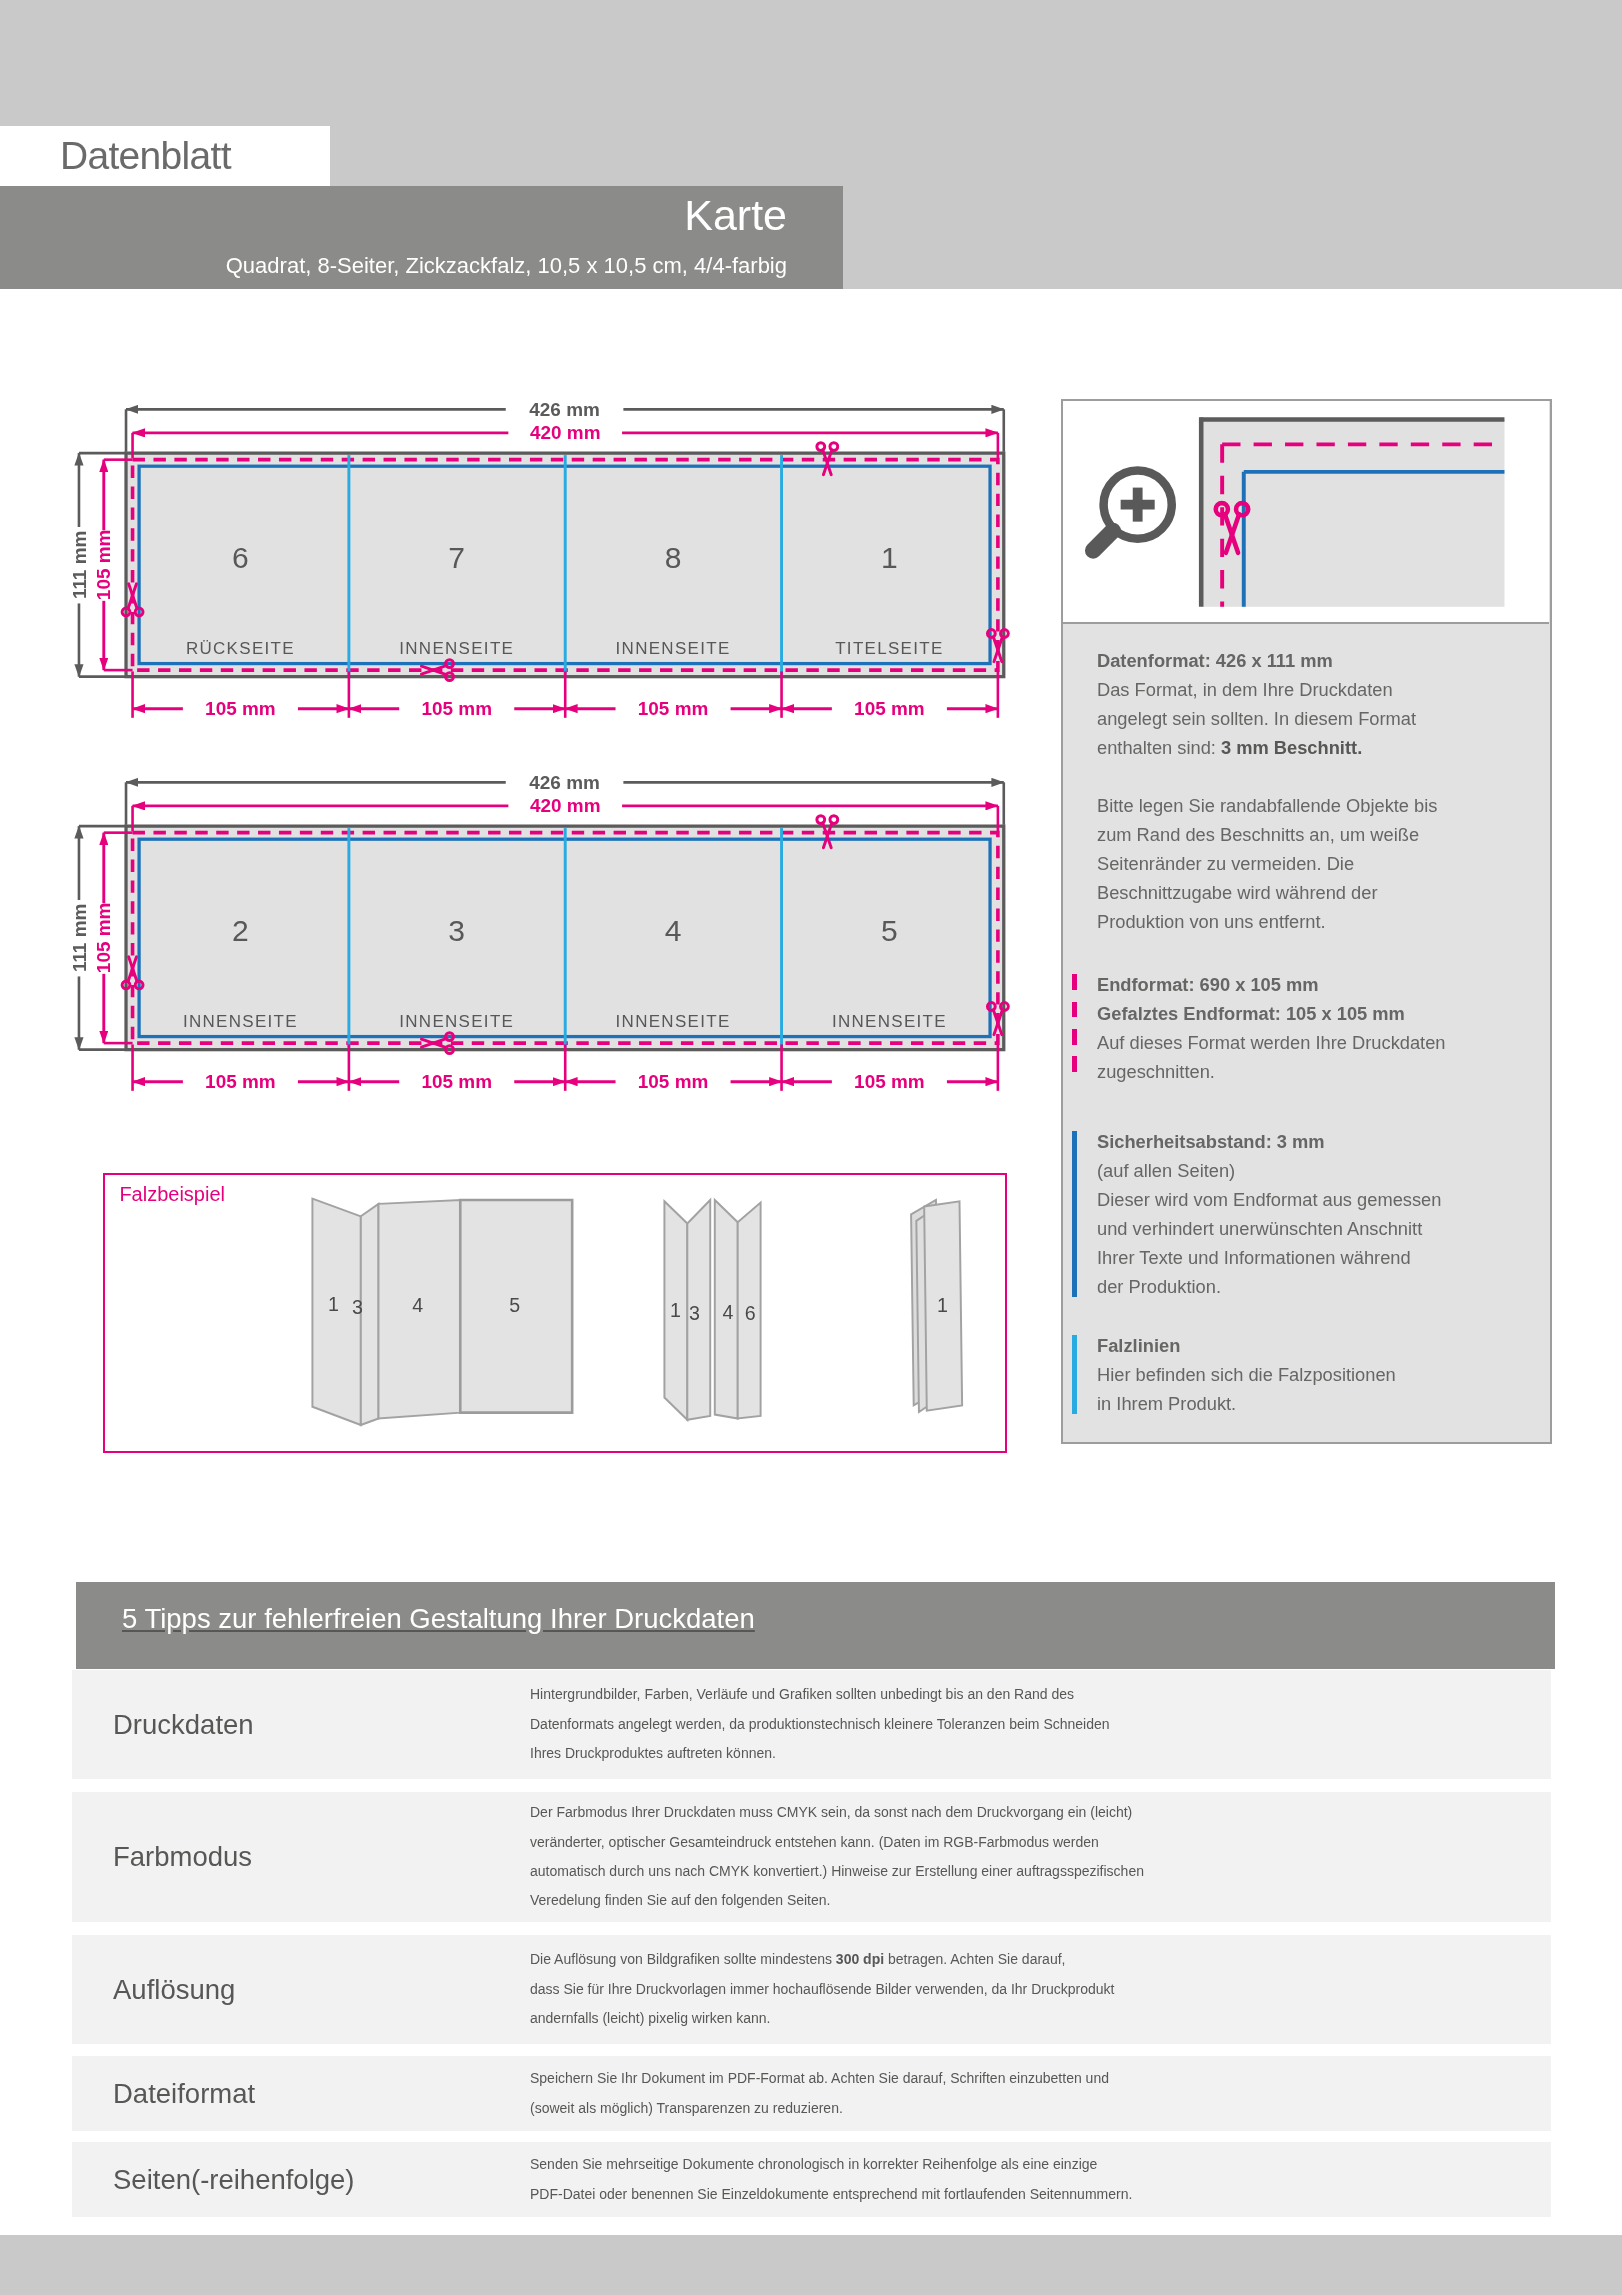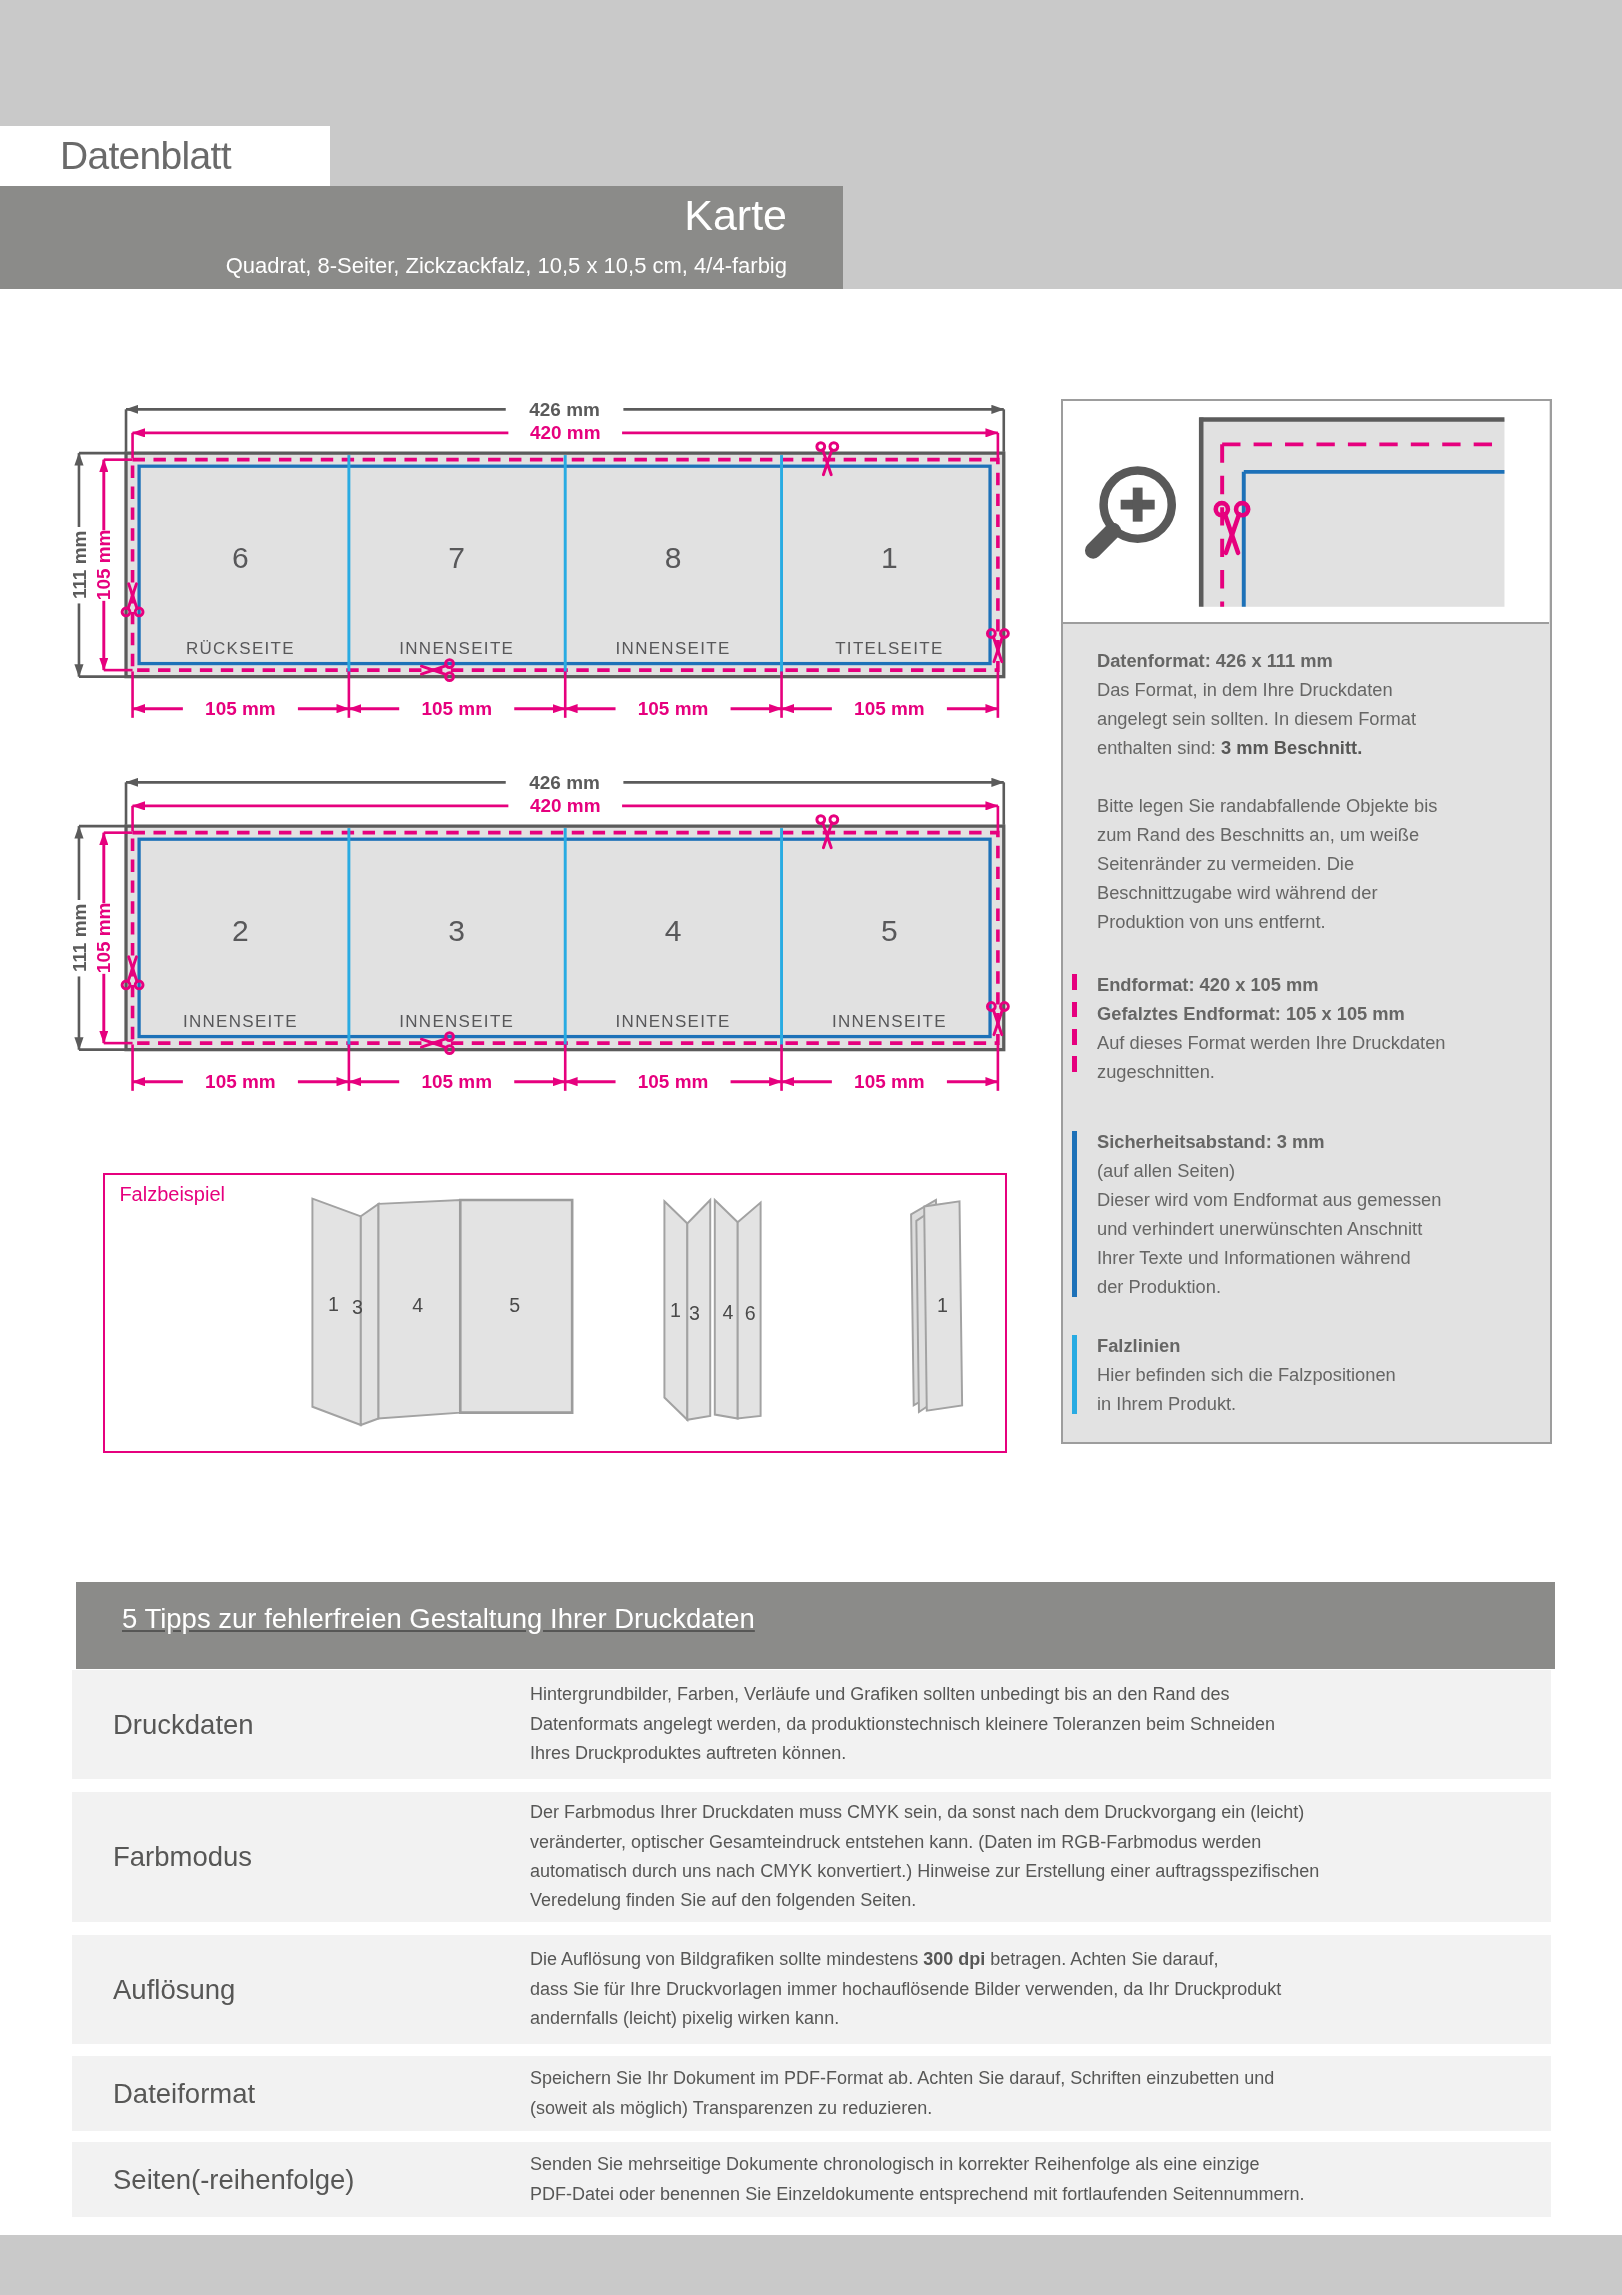--- a/index.html
+++ b/index.html
@@ -44,21 +44,21 @@
   .c-mag{color:#e6007e;}
   .c-blue{color:#1d71b8;}
   .c-cyan{color:#29abe2;}
   .c-dark{color:#575756;}
 
   
   .tips-band{left:76px;top:1582px;width:1479px;height:87px;background:#8b8b89;text-decoration:underline;}
   .tips-band span{display:block;padding-left:46px;line-height:73px;font-size:27.5px;color:#fff;}
   .tip-row{left:72px;width:1479px;background:#f2f2f2;display:flex;align-items:center;}
   .tip-label{width:458px;box-sizing:border-box;padding-left:41px;font-size:27.5px;color:#575756;}
-  .tip-text{flex:1;font-size:18px;line-height:29.4px;color:#575756;white-space:pre-line;padding-right:13px;}
+  .tip-text{flex:1;font-size:14px;line-height:29.4px;color:#575756;white-space:pre-line;padding-right:13px;}
   .footer-band{left:0;top:2235px;width:1623px;height:60px;background:#c9c9c9;}
   b.inline{font-weight:bold;}
 </style>
 </head>
 <body>
 
 <div class="abs top-band"></div>
 <div class="abs brand-box">
   <span>Datenblatt</span>
 </div>
@@ -340,21 +340,21 @@
       <p><span>Das Format, in dem Ihre Druckdaten
 angelegt sein sollten. In diesem Format
 enthalten sind: </span><b class="inline c-dark">3 mm Beschnitt.</b></p>
       <p style="margin-top:29px;">Bitte legen Sie randabfallende Objekte bis
 zum Rand des Beschnitts an, um weiße
 Seitenränder zu vermeiden. Die
 Beschnittzugabe wird während der
 Produktion von uns entfernt.</p>
     </div>
     <div class="block bar bar-dashed" style="margin-top:34px;">
-      <p class="ih c-mag">Endformat: 420 x 105 mm</p>
+      <p class="ih c-mag">Endformat: 690 x 105 mm</p>
       <p class="isub c-mag">Gefalztes Endformat: 105 x 105 mm</p>
       <p>Auf dieses Format werden Ihre Druckdaten
 zugeschnitten.</p>
     </div>
     <div class="block bar bar-blue" style="margin-top:41px;">
       <p class="ih c-blue">Sicherheitsabstand: 3 mm</p>
       <p class="isub c-blue" style="font-weight:normal;">(auf allen Seiten)</p>
       <p>Dieser wird vom Endformat aus gemessen
 und verhindert unerwünschten Anschnitt
 Ihrer Texte und Informationen während

